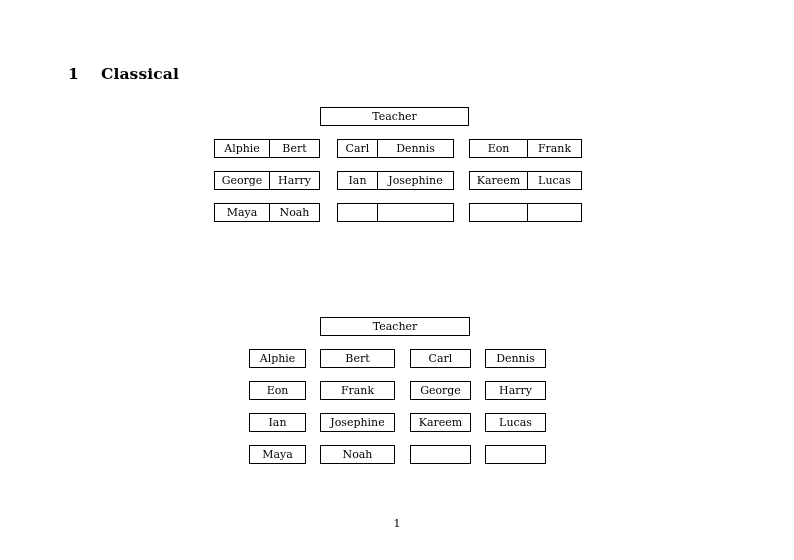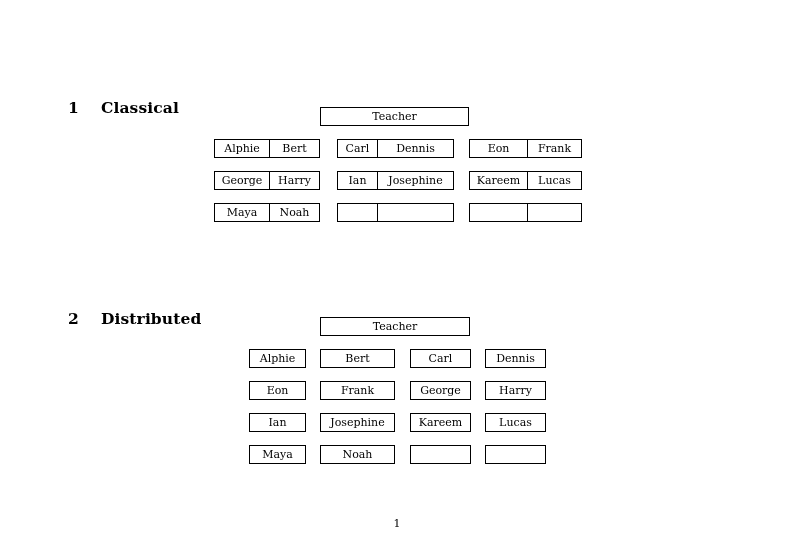--- a/index.html
+++ b/index.html
@@ -21,21 +21,20 @@
   }
 
   
   .section-heading {
     position: absolute;
     font-weight: bold;
     font-size: 15.5px;
     letter-spacing: 0.1px;
     white-space: nowrap;
     line-height: 1;
-    margin-top: 34px;
   }
   .section-heading .sec-num {
     display: inline-block;
     width: 33px;
   }
   #heading-classical   { left: 68px; top: 66px; }
   #heading-distributed { left: 68px; top: 277px; }
 
   
   .tbox {
@@ -130,23 +129,20 @@
   </div>
   <div class="pair-row" style="left:469px; top:171px; width:113px;">
     <div class="cell left" style="width:58px;">Kareem</div>
     <div class="cell" style="width:53px;">Lucas</div>
   </div>
   <div class="pair-row" style="left:469px; top:203px; width:113px;">
     <div class="cell left" style="width:58px;"></div>
     <div class="cell" style="width:53px;"></div>
   </div>
 
-  <div class="section-heading" id="heading-distributed">
-    <span class="sec-num">2</span><span>Distributed</span>
-  </div>
 
   <div class="tbox teacher-box" style="left:320px; top:317px; width:150px;">Teacher</div>
 
   <div class="tbox" style="left:249px; top:349px; width:57px;">Alphie</div>
   <div class="tbox" style="left:320px; top:349px; width:75px;">Bert</div>
   <div class="tbox" style="left:410px; top:349px; width:61px;">Carl</div>
   <div class="tbox" style="left:485px; top:349px; width:61px;">Dennis</div>
 
   <div class="tbox" style="left:249px; top:381px; width:57px;">Eon</div>
   <div class="tbox" style="left:320px; top:381px; width:75px;">Frank</div>

